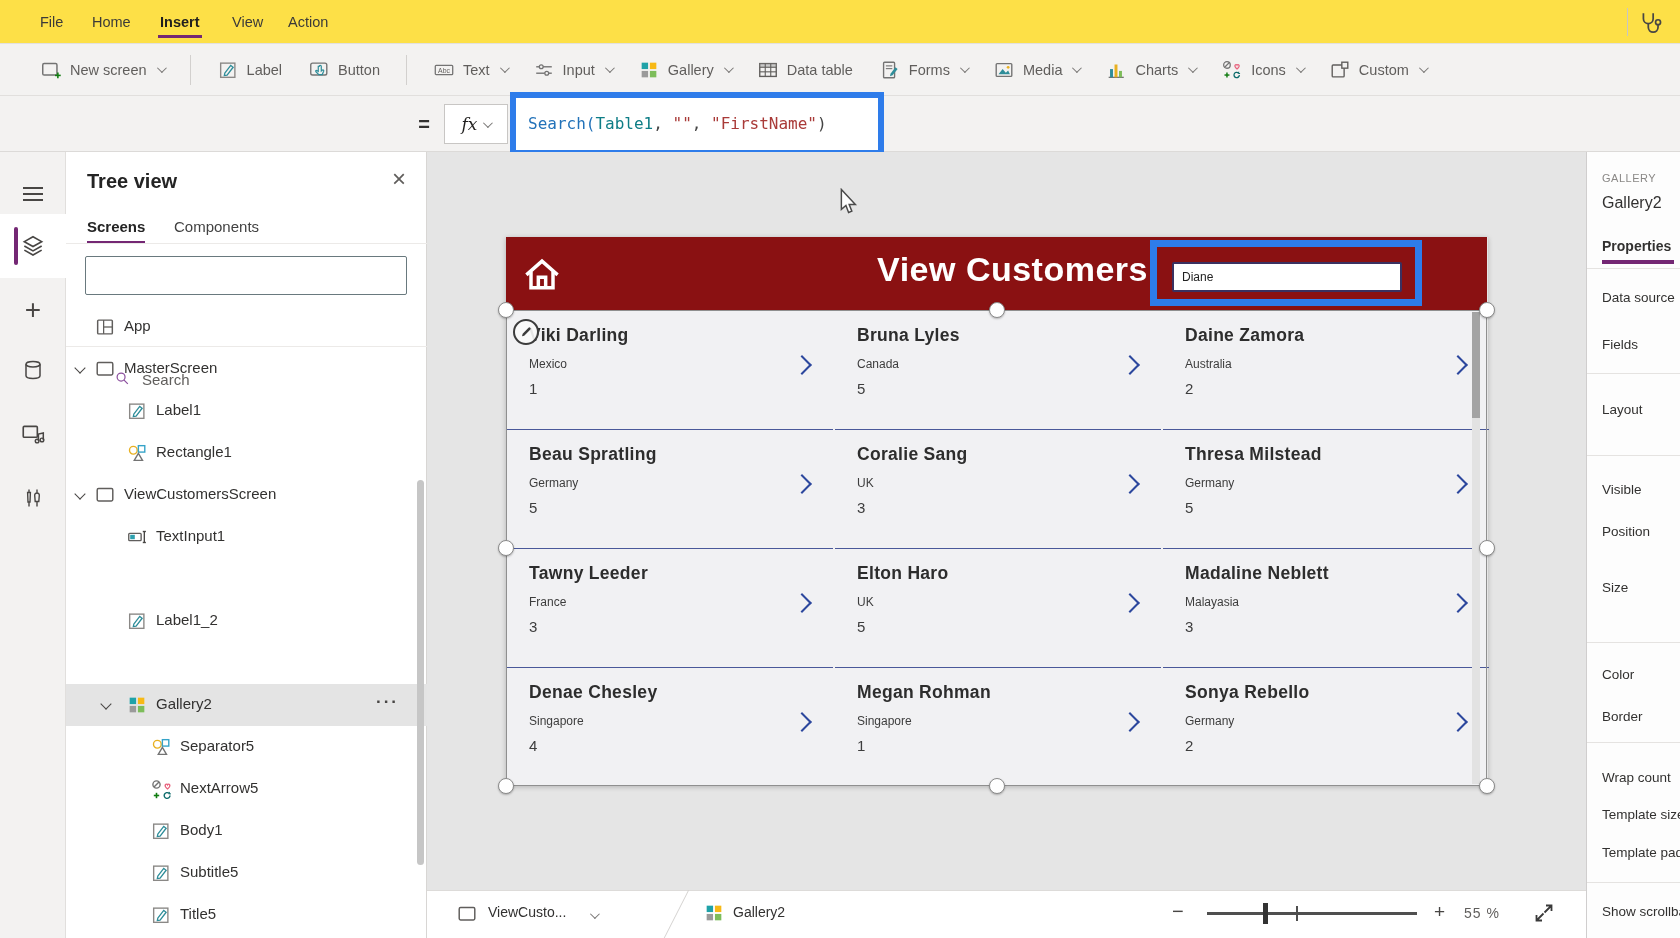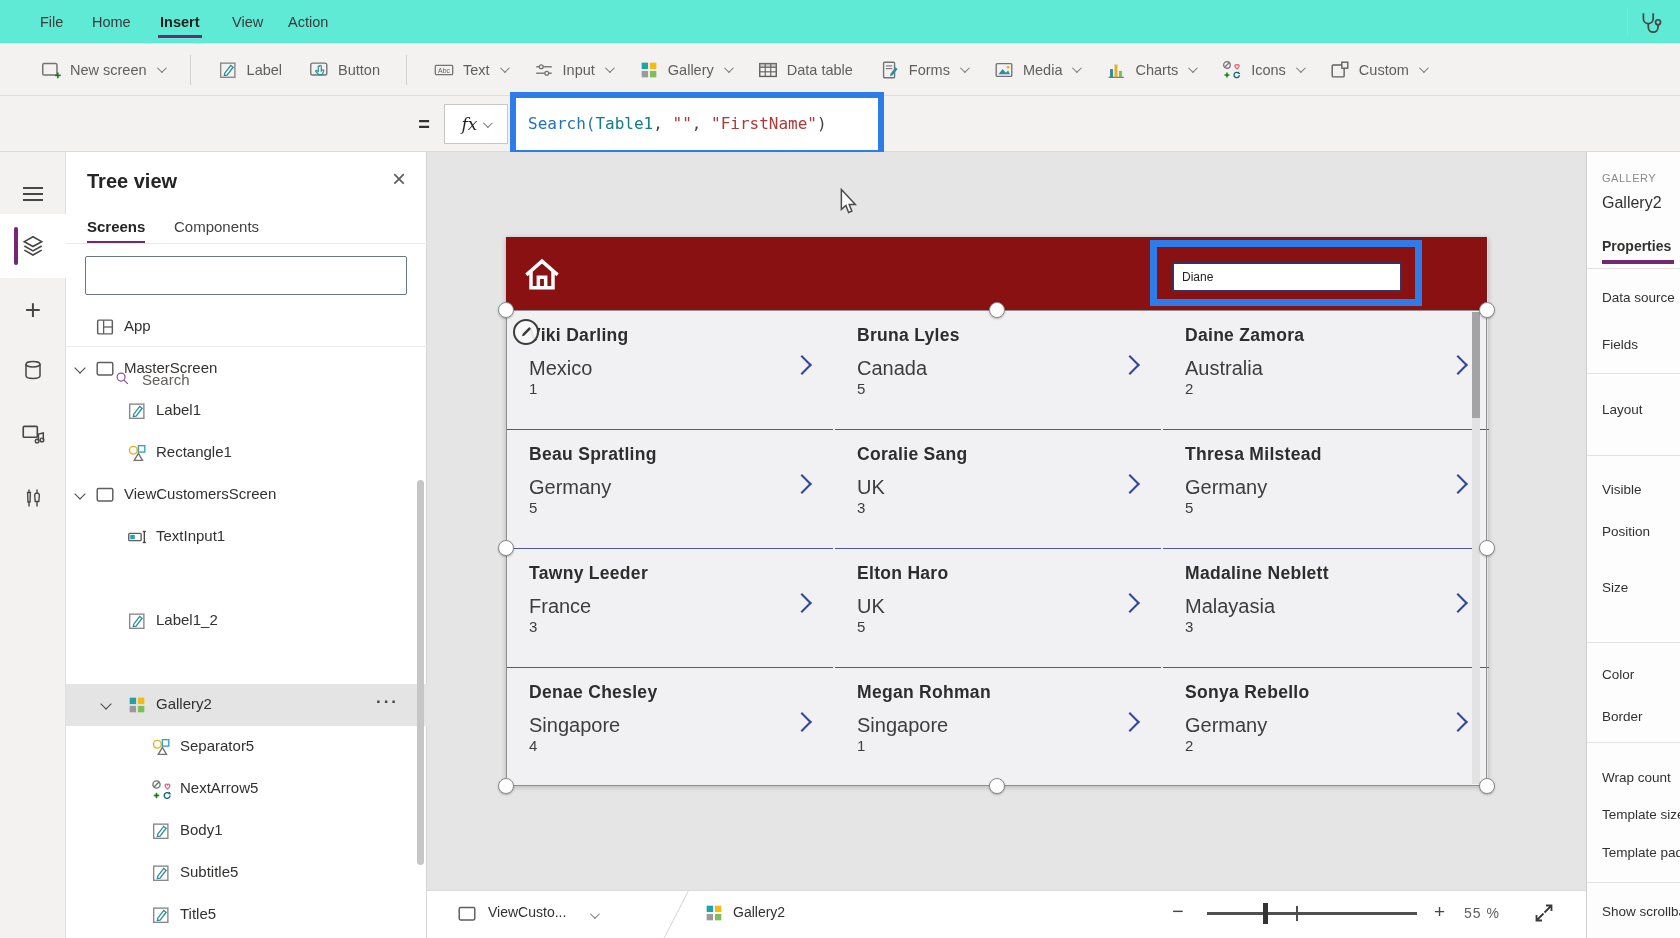--- a/index.html
+++ b/index.html
@@ -7,21 +7,21 @@
   #app {
     position:relative; width:1680px; height:938px; overflow:hidden;
     font-family:"Liberation Sans", sans-serif; color:#323130; background:#e5e5e5;
     -webkit-font-smoothing:antialiased;
   }
   .abs { position:absolute; }
   svg { display:block; }
   .nowrap { white-space:nowrap; }
 
   
-  #menubar { left:0; top:0; width:1680px; height:44px; background:#5eead4; border-bottom:1px solid #e3e1df; }
+  #menubar { left:0; top:0; width:1680px; height:44px; background:#fde047; border-bottom:1px solid #e3e1df; }
   .menu-item { position:absolute; top:0; height:44px; line-height:44px; font-size:14.5px; color:#3b3a39; cursor:default; }
   .menu-item.active { font-weight:bold; color:#201f1e; }
   .menu-item.active::after { content:""; position:absolute; left:-2px; right:-2px; bottom:6px; height:3px; background:#742774; }
   #win-title { position:absolute; right:86px; top:0; height:44px; line-height:44px; font-size:15px; color:#605e5c; }
   #title-divider { position:absolute; right:52px; top:8px; width:1px; height:28px; background:#c8c6c4; }
 
   #ribbon { left:0; top:44px; width:1680px; height:52px; background:#f3f2f1; border-bottom:1px solid #e1dfdd; display:flex; align-items:center; padding-left:40px; }
   .rb-item { display:flex; align-items:center; gap:8px; margin-right:26px; color:#605e5c; font-size:14.5px; white-space:nowrap; }
   .rb-sep { width:1px; height:30px; background:#d2d0ce; margin-right:26px; }
   .chev { display:inline-block; width:7px; height:7px; border-right:1.6px solid #797775; border-bottom:1.6px solid #797775; transform:rotate(45deg) translateY(-2px); margin-left:2px; }
@@ -69,21 +69,21 @@
   
   #canvas { left:427px; top:152px; width:1159px; height:738px; background:#e5e5e5; }
   #screen-shadow { left:506px; top:237px; width:982px; height:549px; box-shadow:0 1px 5px rgba(0,0,0,0.22); }
   #app-header { left:506px; top:237px; width:981px; height:73px; background:#8a1112; }
   #app-title { left:830px; top:250px; width:318px; text-align:right; font-size:34px; font-weight:800; color:#ffffff; letter-spacing:0.5px; }
   #input-highlight { left:1150px; top:240px; width:272px; height:66px; border:7px solid #2e7cea; }
   #canvas-textinput { left:1172px; top:262px; width:230px; height:30px; background:#fff; border:2px solid #3a3160; border-radius:2px; font-size:12px; color:#222; line-height:26px; padding-left:8px; }
   #gallery-bg { left:506px; top:310px; width:981px; height:476px; background:#f1f1f3; }
   .g-cell { position:absolute; width:324px; height:119px; }
   .g-name { position:absolute; left:22px; top:15px; font-size:17.5px; font-weight:600; color:#2d2d2d; letter-spacing:0.3px; }
-  .g-sub  { position:absolute; left:22px; top:47px; font-size:20px; color:#3d3d3d; }
+  .g-sub  { position:absolute; left:22px; top:47px; font-size:12px; color:#3d3d3d; }
   .g-num  { position:absolute; left:22px; top:70px; font-size:15px; color:#3d3d3d; }
   .g-chev { position:absolute; left:288px; top:48px; width:14px; height:14px; border-top:2.6px solid #2c479d; border-right:2.6px solid #2c479d; transform:rotate(45deg); }
   .g-sep { position:absolute; width:326px; height:1px; background:#4a5899; }
   #gallery-scroll-track { left:1472px; top:312px; width:8px; height:472px; background:#e2e2e2; }
   #gallery-scroll-thumb { left:1472px; top:312px; width:8px; height:106px; background:#a3a3a3; }
   #gallery-selection { left:506px; top:310px; width:981px; height:476px; border:1px solid #8f8f8f; }
   .handle { position:absolute; width:16px; height:16px; background:#fff; border:1px solid #8a8a8a; border-radius:50%; box-shadow:0 1px 2px rgba(0,0,0,0.25); }
   #edit-pencil { left:513px; top:319px; width:26px; height:26px; border:2px solid #3c3c3c; border-radius:50%; background:rgba(250,250,250,0.9); display:flex; align-items:center; justify-content:center; }
 
   
@@ -486,20 +486,21 @@
     <div id="tree-scroll"></div>
   </div>
 
   <div id="canvas" class="abs"></div>
   <div id="screen-shadow" class="abs"></div>
 
   <div id="app-header" class="abs"></div>
   <svg class="abs" style="left:520px;top:252px" width="44" height="44" viewBox="0 0 24 24">
       <use href="#sym-home"></use>
     </svg>
+  <div id="app-title" class="abs nowrap">View Customers</div>
   <div id="input-highlight" class="abs"></div>
   <div id="canvas-textinput" class="abs">Diane</div>
 
   <div id="gallery-bg" class="abs"></div>
 
   <div class="g-cell abs" style="left:507px;top:310px">
     <div class="g-name">Viki Darling</div>
     <div class="g-sub">Mexico</div>
     <div class="g-num">1</div>
     <div class="g-chev"></div>

